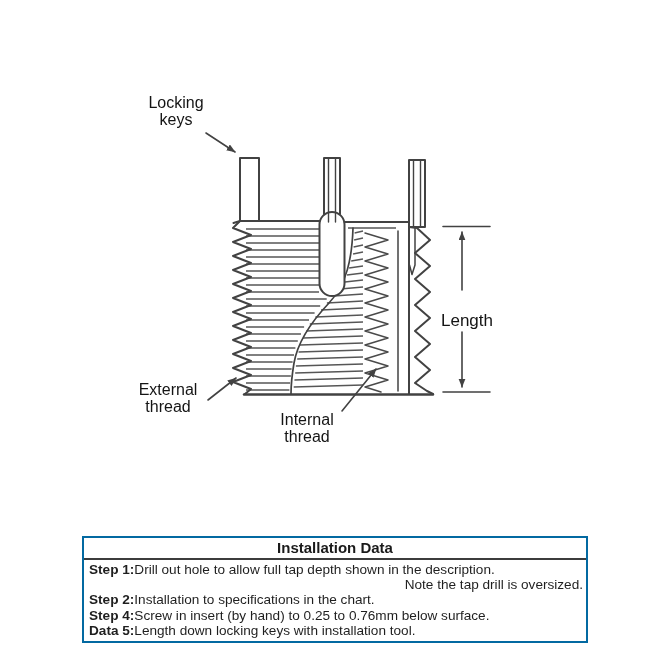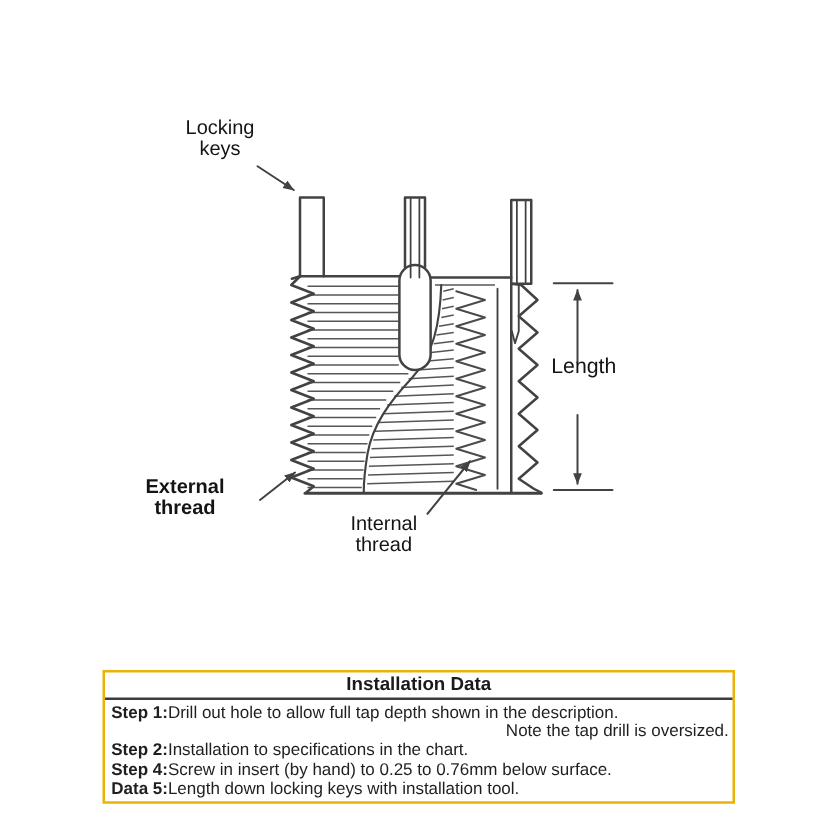--- a/index.html
+++ b/index.html
@@ -4,21 +4,21 @@
 <style>
   html,body{margin:0;padding:0;background:#fff;}
   body{width:670px;height:670px;font-family:"Liberation Sans",sans-serif;color:#1b1b1b;}
   .stage{position:relative;width:670px;height:670px;overflow:hidden;background:#fff;}
   #diagram-svg{position:absolute;left:0;top:0;}
   .dlabel{position:absolute;text-align:center;white-space:pre-line;
           font-size:16px;line-height:17px;color:#141414;}
   .dlabel.length{font-size:17px;}
   
   .itable{position:absolute;left:82px;top:536px;width:506px;box-sizing:border-box;
-          border:2px solid #eab308;background:#fff;}
+          border:2px solid #0369a1;background:#fff;}
   .itable-header{font-weight:bold;font-size:15px;text-align:center;color:#1a1a1a;
           padding:1px 0 2px 0;border-bottom:2px solid #3c3c3c;}
   .itable-body{padding:2px 3px 3px 0;font-size:13.6px;line-height:15.2px;color:#1f1f1f;}
   .step-row{display:flex;}
   .step-label{flex:0 0 43px;padding-left:5px;font-weight:bold;white-space:nowrap;}
   .step-text{flex:1;}
   .step-note{margin-left:48px;text-align:right;}
 </style>
 </head>
 <body>
@@ -112,22 +112,22 @@
       <line stroke-width="1.6" x1="462" y1="332" x2="462" y2="387" marker-end="url(#ah)"></line>
 
       <line stroke-width="1.6" x1="206" y1="133" x2="235" y2="152" marker-end="url(#ah)"></line>
       <line stroke-width="1.6" x1="208" y1="400" x2="236" y2="378" marker-end="url(#ah)"></line>
       <line stroke-width="1.6" x1="342" y1="411" x2="376" y2="369" marker-end="url(#ah)"></line>
     </g>
   </svg>
 
   <div class="dlabel" style="left:130px;top:94px;width:92px;">Locking
 keys</div>
-  <div class="dlabel length" style="left:432px;top:284px;width:70px;text-align:center;">Length</div>
-  <div class="dlabel" style="left:102px;top:381px;width:92px;font-weight:bold;">External
+  <div class="dlabel length" style="left:432px;top:312px;width:70px;text-align:center;">Length</div>
+  <div class="dlabel" style="left:122px;top:381px;width:92px;">External
 thread</div>
   <div class="dlabel" style="left:260px;top:411px;width:94px;">Internal
 thread</div>
 
   <div class="itable">
     <div class="itable-header">Installation Data</div>
     <div class="itable-body">
       <div class="step-row">
         <span class="step-label">Step 1:</span>
         <span class="step-text">Drill out hole to allow full tap depth shown in the description.</span>

